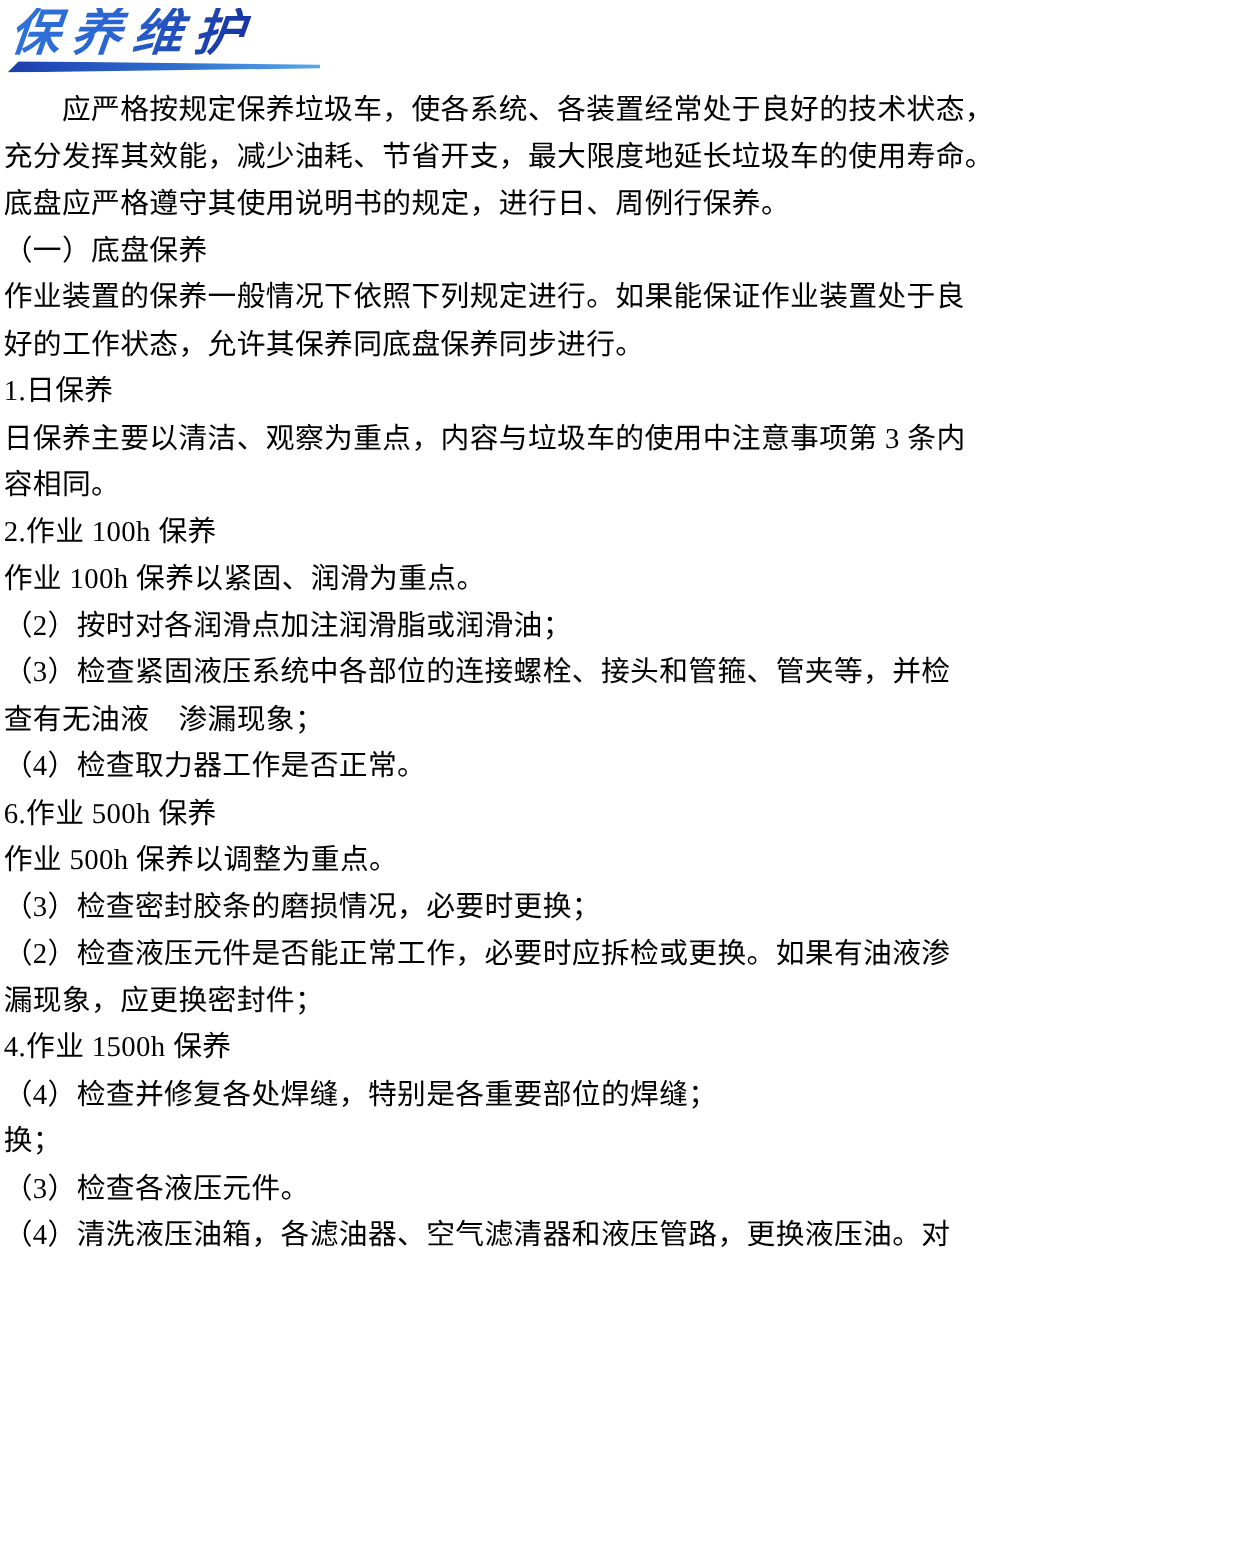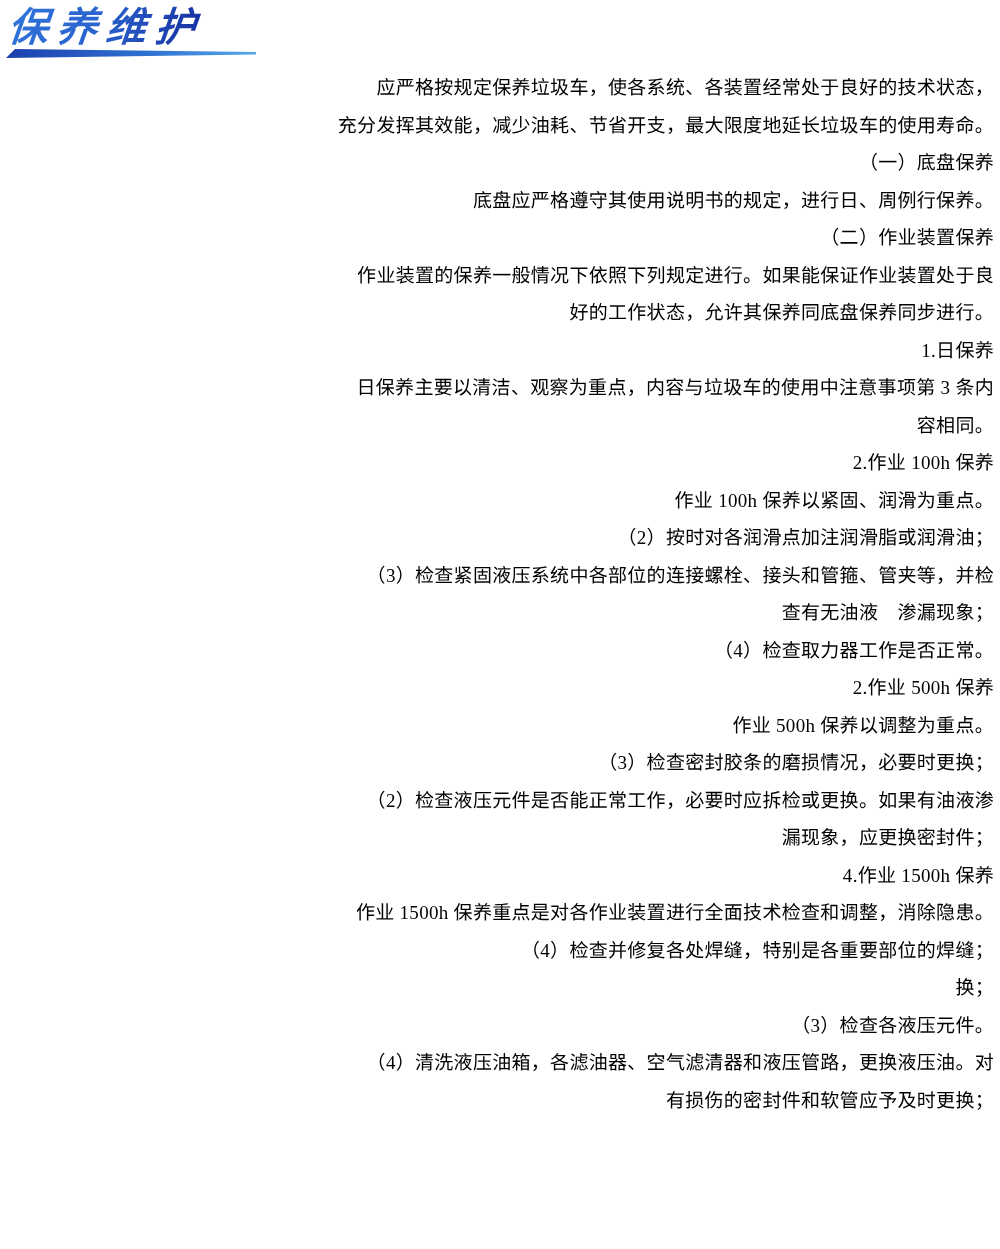--- a/index.html
+++ b/index.html
@@ -56,62 +56,58 @@
     margin-top:1px;
     background:linear-gradient(90deg,var(--underline-start) 0%,#2f6fd0 55%,var(--underline-end) 100%);
     clip-path:polygon(9px 0, 100% 32%, 100% 62%, 0 100%);
   }
   .doc-body{
     position:absolute;
     top:69px;
     left:3px;
     right:6px;
     color:var(--body-text);
-    font-size:19px;
+    font-size:23px;
     line-height:37.5px;
     letter-spacing:0.3px;
-    text-align:right;
   }
   .line{
     white-space:pre;
     height:37.5px;
     overflow:visible;
   }
 </style>
 </head>
 <body>
 
 <div class="page">
   <header class="doc-header">
     <h1 class="doc-title">保养维护</h1>
     <div class="title-underline"></div>
   </header>
   <main class="doc-body">
       <div class="line">　　应严格按规定保养垃圾车，使各系统、各装置经常处于良好的技术状态，</div>
       <div class="line">充分发挥其效能，减少油耗、节省开支，最大限度地延长垃圾车的使用寿命。</div>
+      <div class="line">底盘应严格遵守其使用说明书的规定，进行日、周例行保养。</div>
       <div class="line">（一）底盘保养</div>
-      <div class="line">底盘应严格遵守其使用说明书的规定，进行日、周例行保养。</div>
-      <div class="line">（二）作业装置保养</div>
       <div class="line">作业装置的保养一般情况下依照下列规定进行。如果能保证作业装置处于良</div>
       <div class="line">好的工作状态，允许其保养同底盘保养同步进行。</div>
       <div class="line">1.日保养</div>
       <div class="line">日保养主要以清洁、观察为重点，内容与垃圾车的使用中注意事项第 3 条内</div>
       <div class="line">容相同。</div>
       <div class="line">2.作业 100h 保养</div>
       <div class="line">作业 100h 保养以紧固、润滑为重点。</div>
       <div class="line">（2）按时对各润滑点加注润滑脂或润滑油；</div>
       <div class="line">（3）检查紧固液压系统中各部位的连接螺栓、接头和管箍、管夹等，并检</div>
       <div class="line">查有无油液　渗漏现象；</div>
       <div class="line">（4）检查取力器工作是否正常。</div>
-      <div class="line">2.作业 500h 保养</div>
+      <div class="line">6.作业 500h 保养</div>
       <div class="line">作业 500h 保养以调整为重点。</div>
       <div class="line">（3）检查密封胶条的磨损情况，必要时更换；</div>
       <div class="line">（2）检查液压元件是否能正常工作，必要时应拆检或更换。如果有油液渗</div>
       <div class="line">漏现象，应更换密封件；</div>
       <div class="line">4.作业 1500h 保养</div>
-      <div class="line">作业 1500h 保养重点是对各作业装置进行全面技术检查和调整，消除隐患。</div>
       <div class="line">（4）检查并修复各处焊缝，特别是各重要部位的焊缝；</div>
       <div class="line">换；</div>
       <div class="line">（3）检查各液压元件。</div>
       <div class="line">（4）清洗液压油箱，各滤油器、空气滤清器和液压管路，更换液压油。对</div>
-      <div class="line">有损伤的密封件和软管应予及时更换；</div>
     </main>
 </div>
 
 </body></html>

